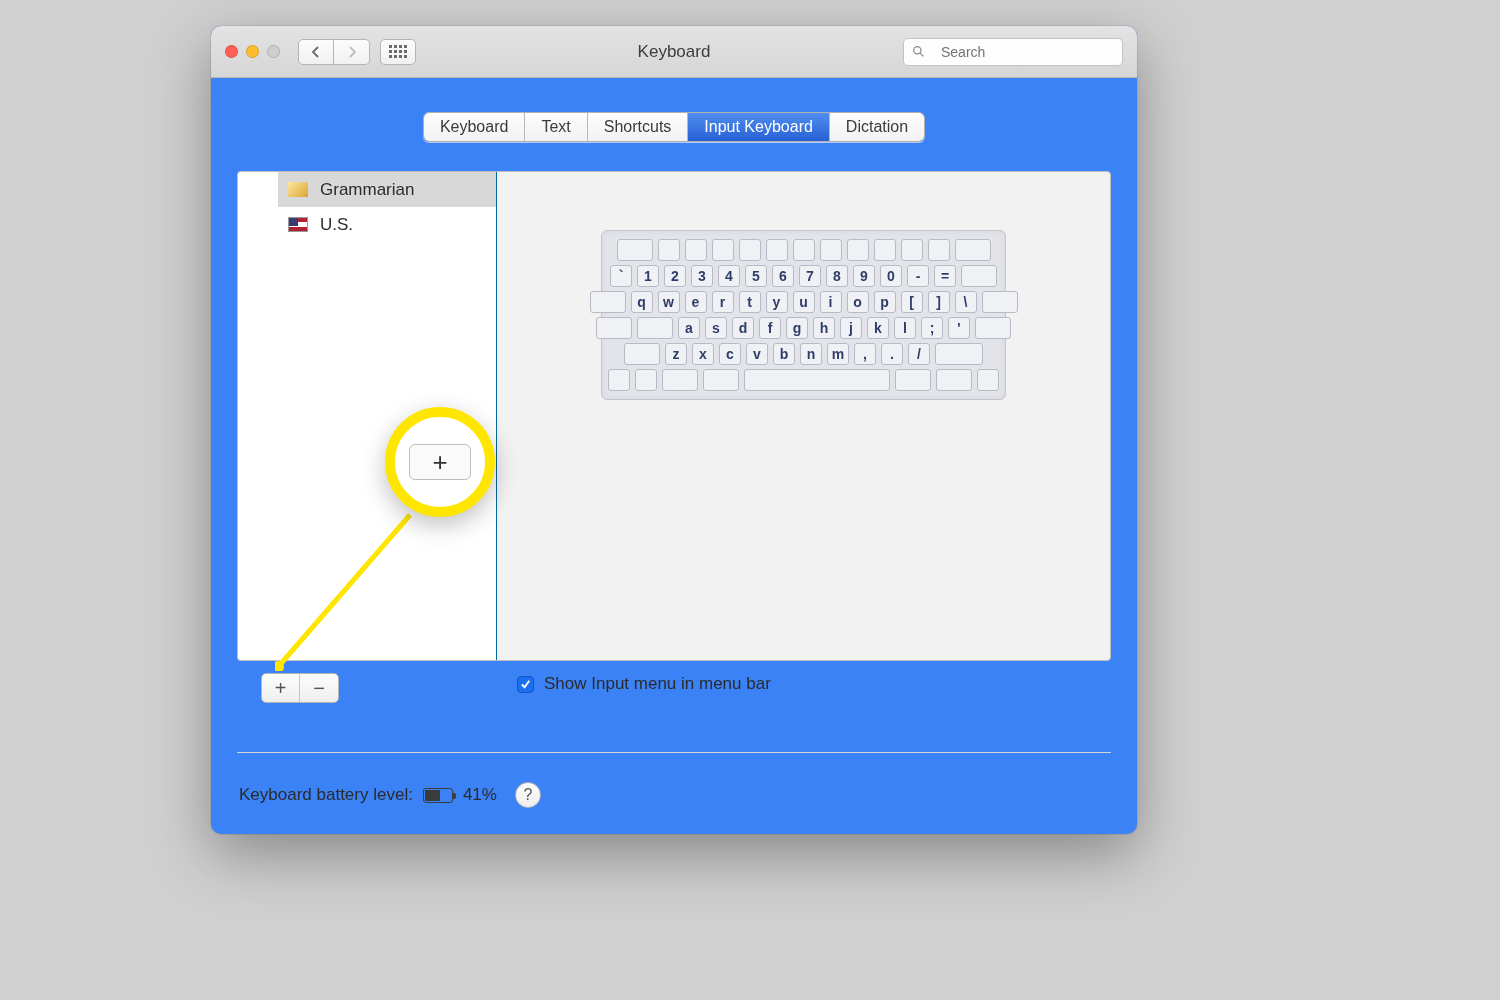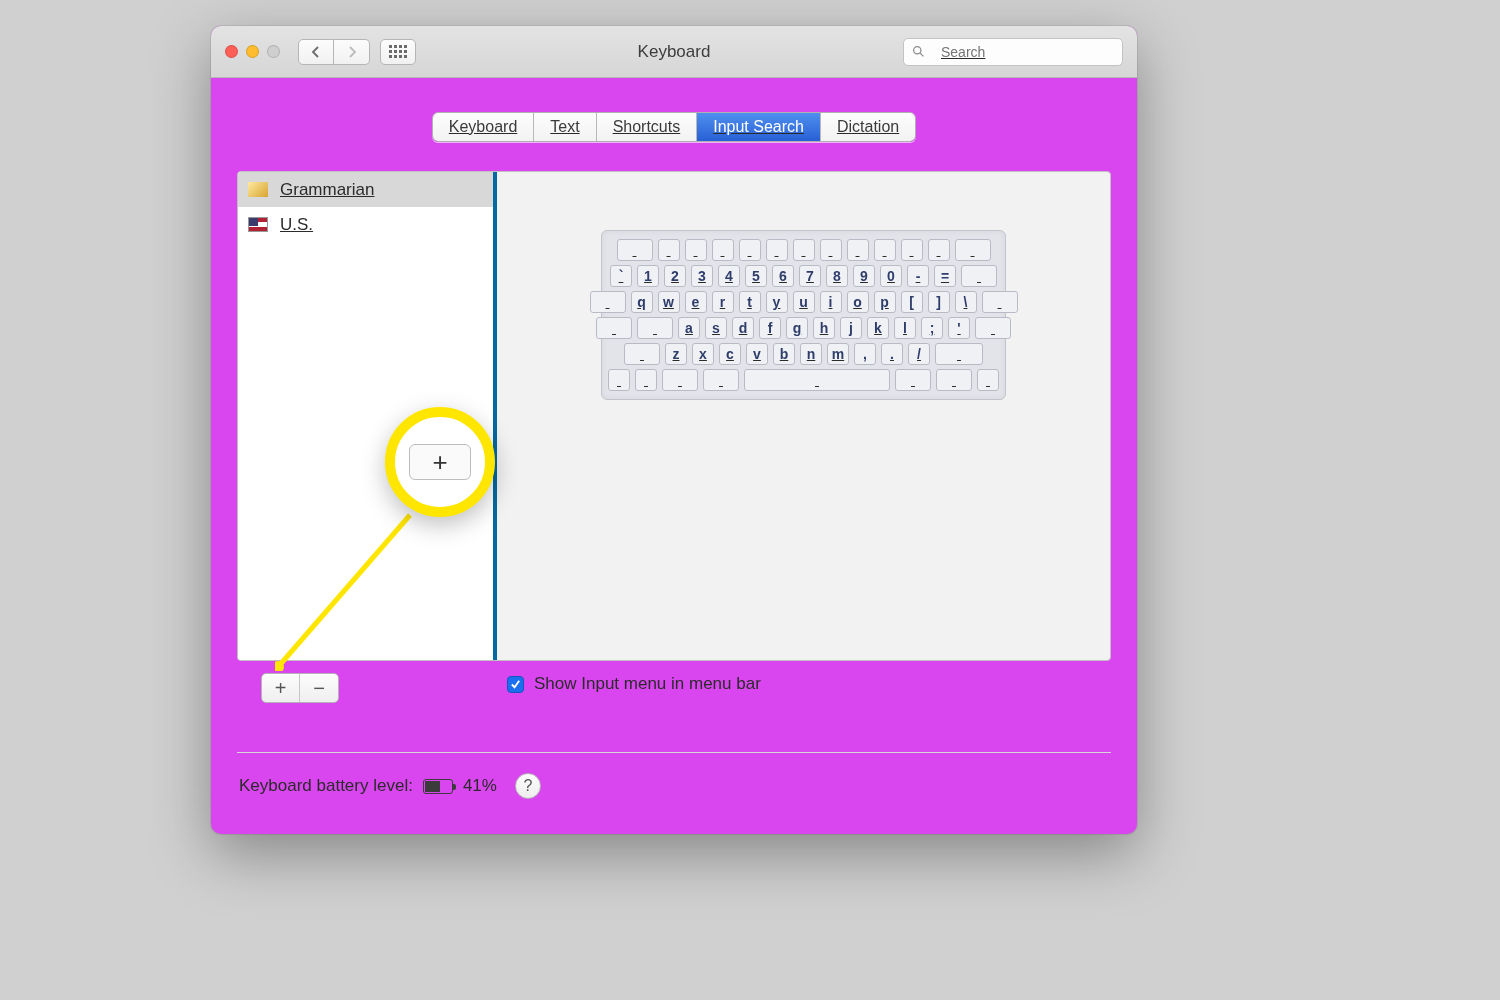--- a/index.html
+++ b/index.html
@@ -12,25 +12,24 @@
   height: 1000px;
   position: relative;
   overflow: hidden;
 }
 .window {
   position: absolute;
   left: 211px;
   top: 26px;
   width: 926px;
   height: 808px;
-  background: #d946ef;
+  background: #3b82f6;
   border-radius: 10px;
   box-shadow: 0 20px 60px rgba(0,0,0,0.35), 0 0 0 1px rgba(0,0,0,0.08);
   overflow: hidden;
-  text-decoration: underline;
 }
 .titlebar {
   height: 52px;
   background: linear-gradient(#e3e3e3, #d6d6d6);
   border-bottom: 1px solid #b6b6b6;
   display: flex;
   align-items: center;
   padding: 0 14px;
   position: relative;
 }
@@ -106,22 +105,23 @@
   margin: 29px 26px 0 26px;
   height: 490px;
   display: flex;
   border: 1px solid #c0c0c0;
   border-radius: 4px;
   overflow: hidden;
   background: #f2f2f2;
 }
 .sources {
   width: 259px;
-  border-right: 4px solid #0369a1;
+  border-right: 1px solid #0369a1;
   background: #fff;
+  padding-left: 40px;
 }
 .src-row {
   display: flex; align-items: center; gap: 12px;
   height: 35px; padding: 0 10px;
   font-size: 17px; color: #2b2b2b;
 }
 .src-row.sel { background: #d8d8d8; }
 .src-icon { width: 20px; height: 15px; flex: none; border: 1px solid #999; }
 .ic-pen { background: linear-gradient(135deg,#ffe9a0,#d8a430); border: none; }
 .ic-sq { background: #222; border: 1px solid #000; }
@@ -166,35 +166,35 @@
 .addremove button {
   width: 38px; height: 28px;
   border: none; border-right: 1px solid #c6c6c6;
   background: transparent;
   font-size: 20px; color: #555; line-height: 1;
   cursor: pointer;
 }
 .addremove button:last-child { border-right: none; }
 .options {
   position: absolute;
-  left: 296px; top: 648px;
+  left: 306px; top: 648px;
   display: flex; flex-direction: column; gap: 8px;
 }
 .opt { display: flex; align-items: center; gap: 10px; font-size: 17px; color: #2b2b2b; }
 .chk {
   width: 17px; height: 17px; border-radius: 4px;
   border: 1px solid #9a9a9a; background: #fff;
   display: flex; align-items: center; justify-content: center;
 }
 .chk.on { background: #1c6ef0; border-color: #1555c0; }
 .chk.on svg { display: block; }
 .chk svg { display: none; }
 .divider { position:absolute; left:26px; right:26px; top:726px; border-top:1px solid #d6d6d6; }
 .footer {
-  position: absolute; left: 28px; right: 28px; bottom: 35px;
+  position: absolute; left: 28px; right: 28px; bottom: 26px;
   display: flex; align-items: center; font-size: 17px; color: #2b2b2b;
 }
 .batt { display: flex; align-items: center; gap: 10px; }
 .batt-icon { width: 30px; height: 15px; border: 1.5px solid #3b3b3b; border-radius: 3px; position: relative; }
 .batt-icon::after { content:''; position:absolute; right:-4px; top:4px; width:3px; height:6px; background:#3b3b3b; border-radius:0 2px 2px 0; }
 .batt-fill { position:absolute; left:1px; top:1px; bottom:1px; width:55%; background:#3b3b3b; }
 .setup-btn {
   margin-left: auto;
   background: linear-gradient(#fdfdfd,#f0f0f0);
   border: 1px solid #b5b5b5; border-radius: 5px;
@@ -282,21 +282,21 @@
         </svg>
       <input placeholder="Search" style="">
     </div>
   </div>
 
   <div class="tabs">
     <div class="seg" id="seg">
         <button>Keyboard</button>
         <button>Text</button>
         <button>Shortcuts</button>
-        <button class="active">Input Search</button>
+        <button class="active">Input Keyboard</button>
         <button>Dictation</button>
       </div>
   </div>
 
   <div class="content-box">
     <div class="sources" id="sources">
         <div class="src-row sel">
           <span class="src-icon ic-pen"></span>
           <span>Grammarian</span>
         </div>

